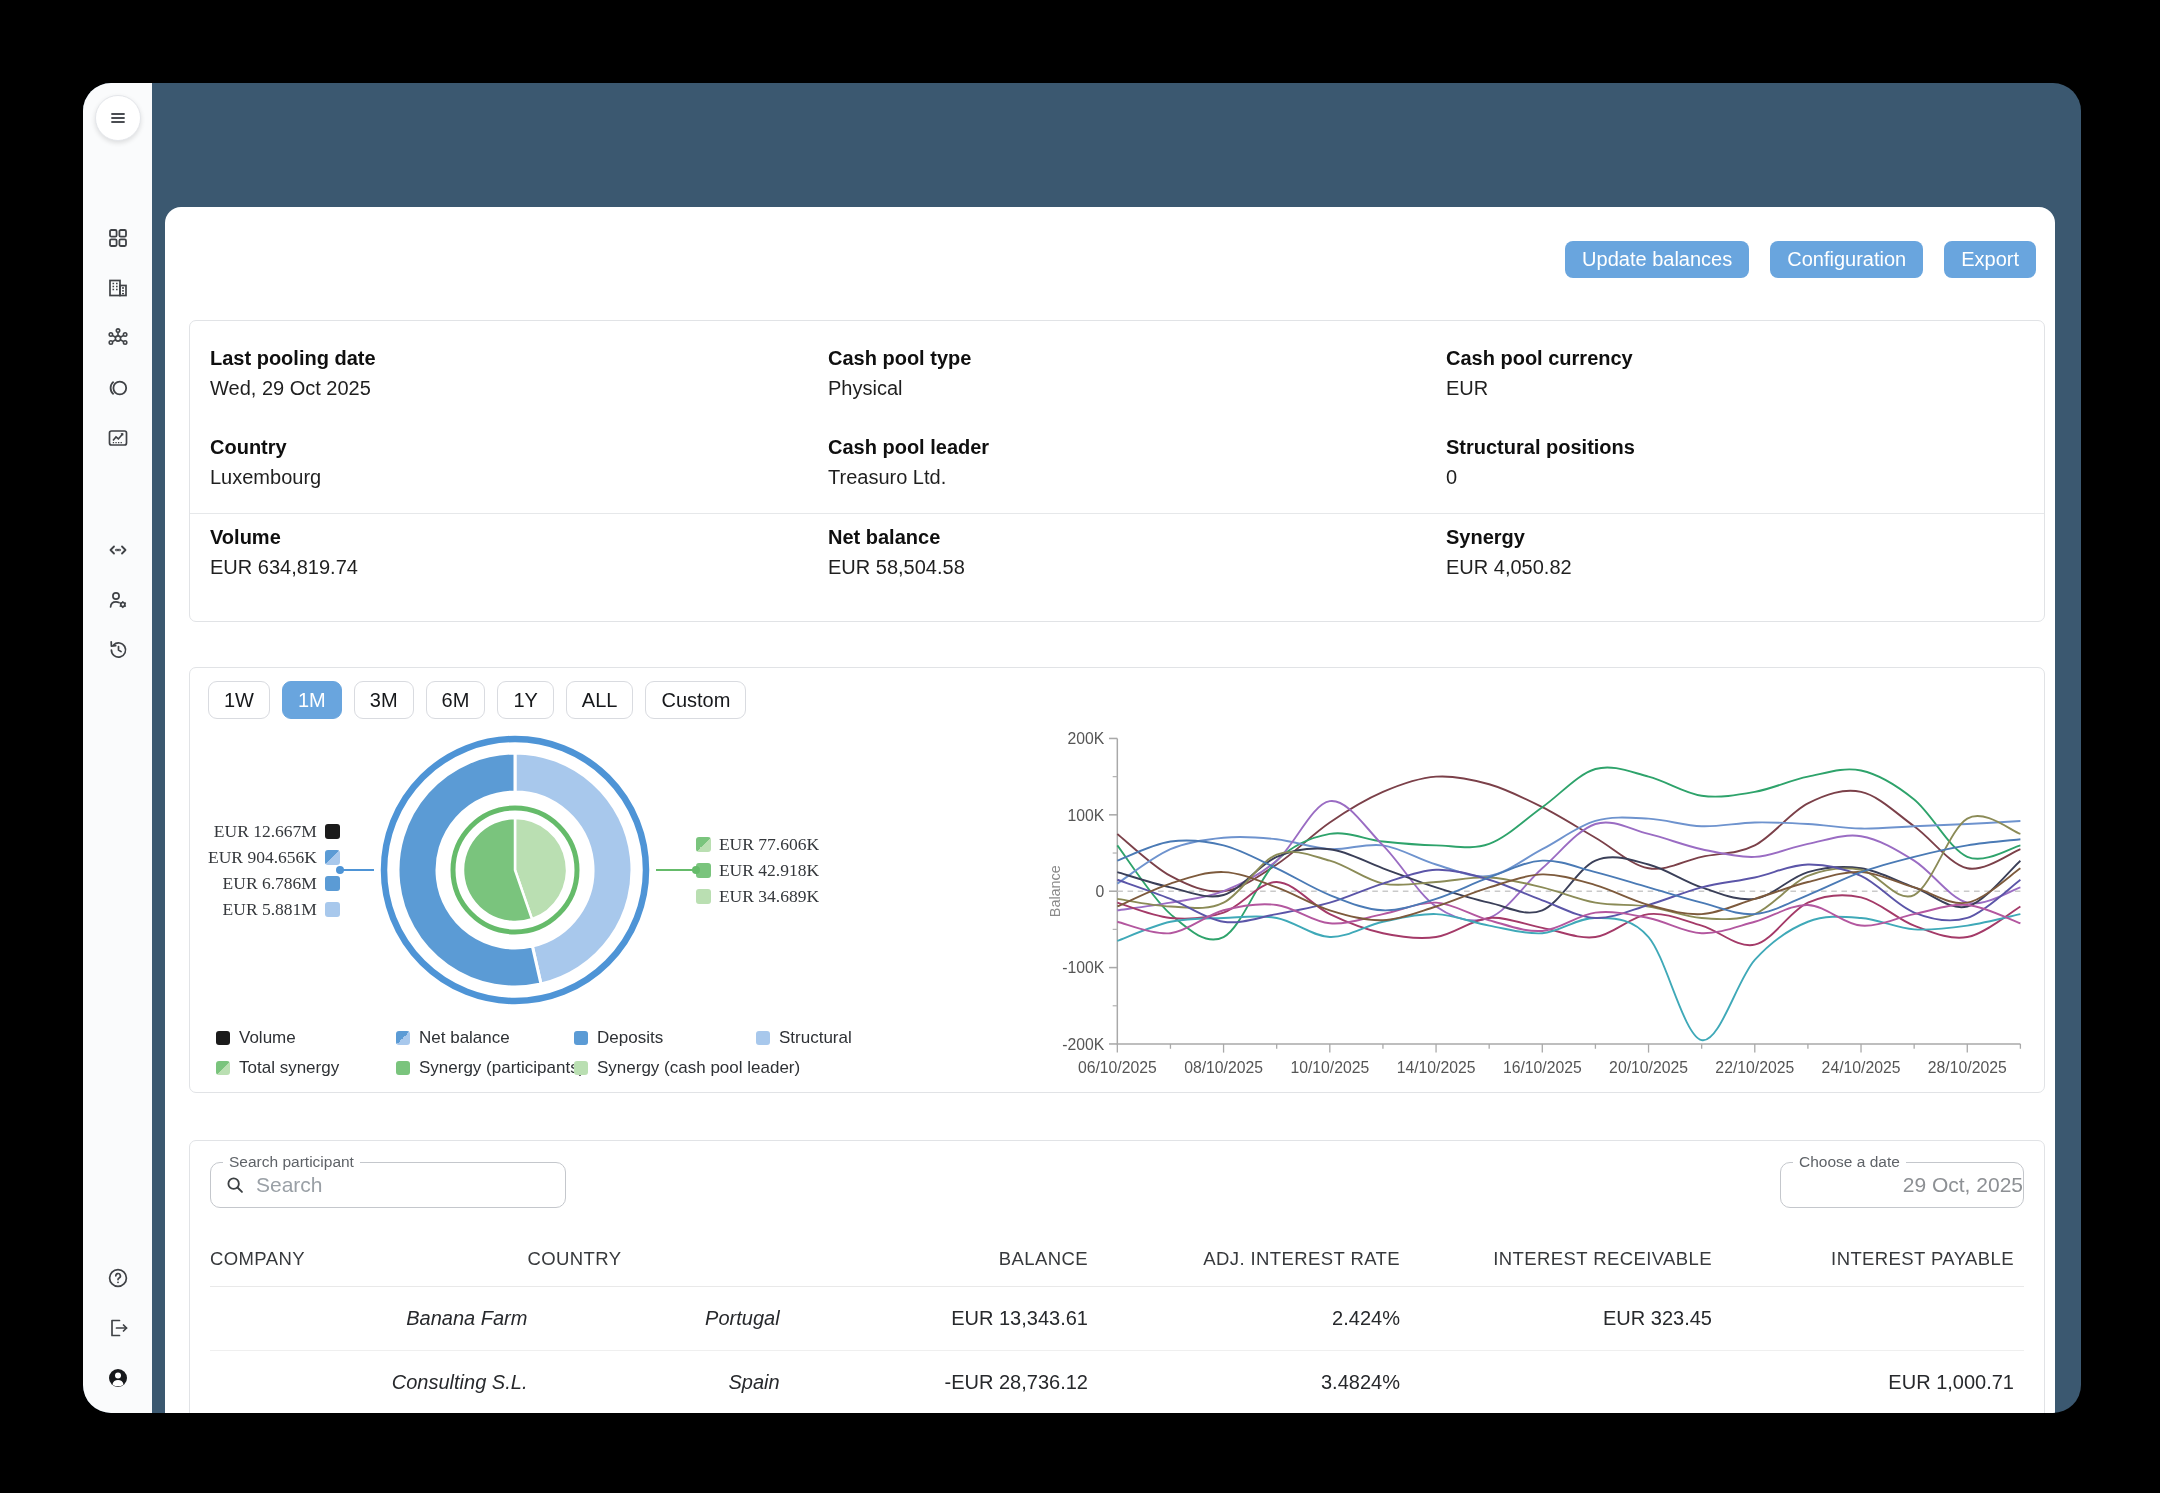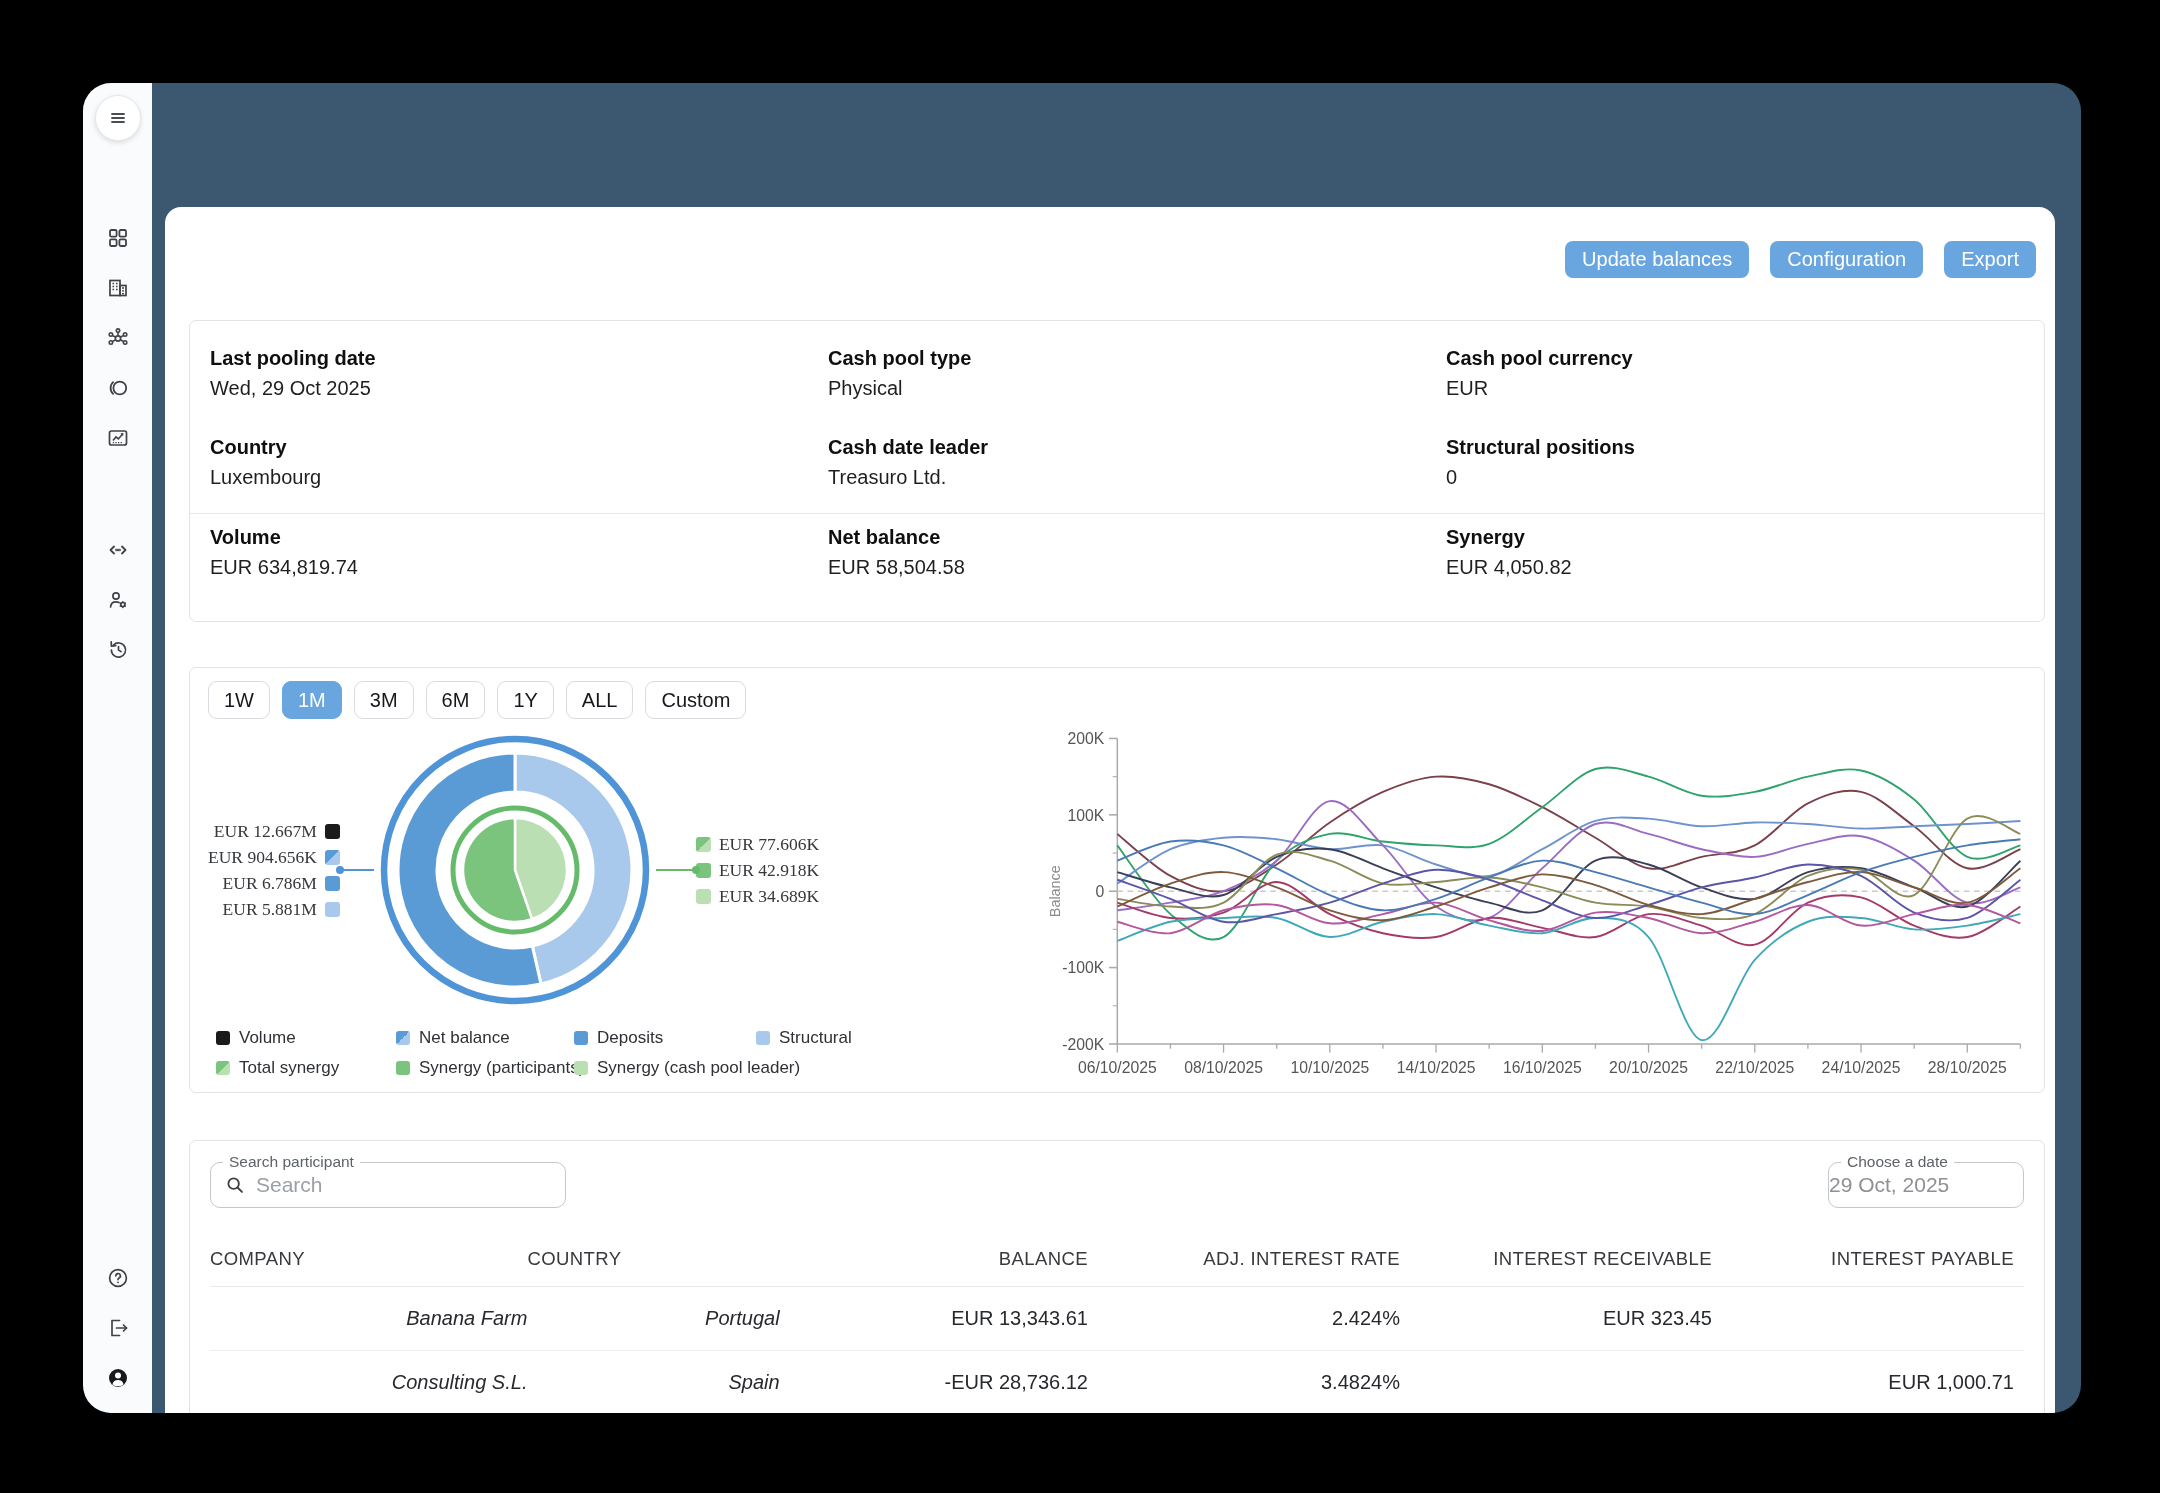--- a/index.html
+++ b/index.html
@@ -71,21 +71,21 @@
   .line-panel svg { width:100%; height:100%; overflow:visible; }
 
   
   .table-card { margin-top:47px; padding:15px 20px 0 20px; min-height:420px; }
   .filters { display:flex; justify-content:space-between; align-items:flex-start; margin-top:6px; }
   .field { position:relative; height:46px; border:1.6px solid #c4c7cc; border-radius:10px; background:#fff; }
   .field .flabel { position:absolute; top:-10px; left:12px; background:#fff; padding:0 6px;
                    font-size:15.5px; color:#5f6368; white-space:nowrap; }
   .search-field { width:356px; display:flex; align-items:center; padding-left:13px; }
   .search-field .ph { font-size:21px; color:#9aa0a6; margin-left:10px; }
-  .date-field { width:196px; display:flex; align-items:center; justify-content:flex-start; }
+  .date-field { width:244px; display:flex; align-items:center; justify-content:flex-end; }
   .date-field .dval { font-size:21px; color:#8d9094; }
 
   table.participants { width:100%; border-collapse:collapse; margin-top:30px; table-layout:fixed; }
   .participants th { font-size:18.5px; font-weight:500; color:#37393c; letter-spacing:.4px;
                      text-align:right; padding:10px 0 16px 0; }
   .participants th:nth-child(1), .participants th:nth-child(2) { text-align:left; }
   .participants td { font-size:20px; color:#27292c; text-align:right; padding:20px 0; }
   .participants td:nth-child(1), .participants td:nth-child(2) { text-align:right;font-style:italic; }
   .participants th:last-child, .participants td:last-child { padding-right:10px; }
   .participants tbody tr { border-top:1px solid #efefef; }
@@ -216,21 +216,21 @@
         </div>
         <div class="info-cell">
           <div class="info-label">Cash pool currency</div>
           <div class="info-value">EUR</div>
         </div>
         <div class="info-cell">
           <div class="info-label">Country</div>
           <div class="info-value">Luxembourg</div>
         </div>
         <div class="info-cell">
-          <div class="info-label">Cash date leader</div>
+          <div class="info-label">Cash pool leader</div>
           <div class="info-value">Treasuro Ltd.</div>
         </div>
         <div class="info-cell">
           <div class="info-label">Structural positions</div>
           <div class="info-value">0</div>
         </div>
         <div class="info-divider"></div>
         <div class="info-cell">
           <div class="info-label">Volume</div>
           <div class="info-value">EUR 634,819.74</div>

